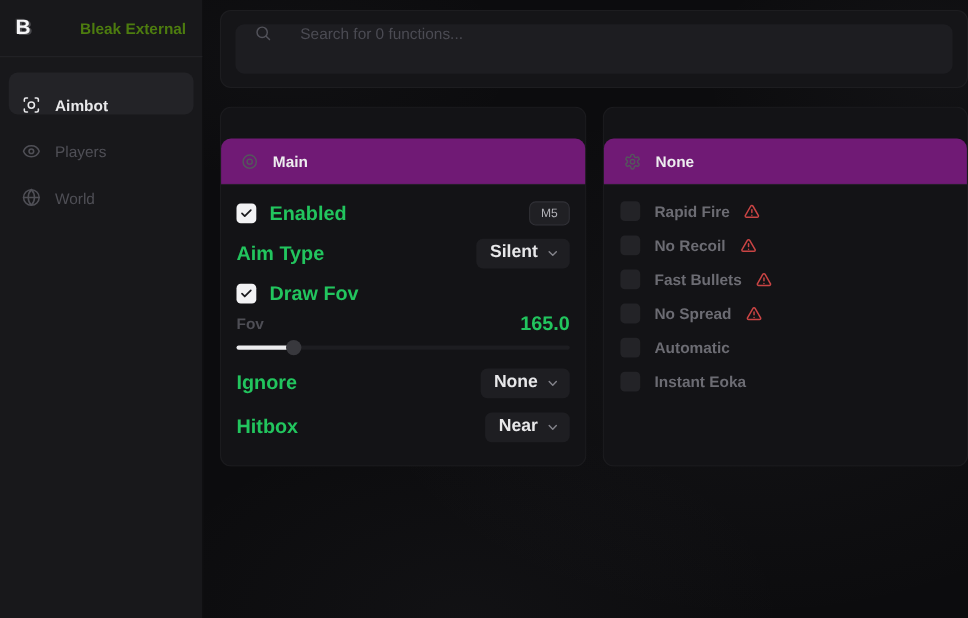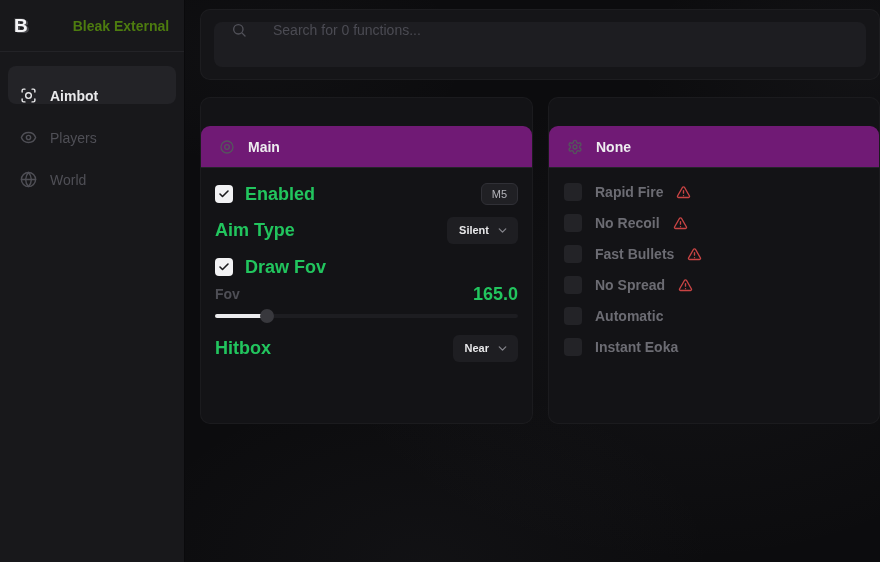--- a/index.html
+++ b/index.html
@@ -87,21 +87,21 @@
   .checkbox.unchecked { background:#232327; }
   .checkbox svg { width:12px; height:12px; color:#1b1b1e; }
 
   .keybind {
     background:#202024; border:1px solid #303036; border-radius:6px;
     padding:4px 10px; font-size:11px; font-weight:400; color:#b3b3b9; cursor:pointer;
   }
   .dropdown {
     background:#1e1e22; border-radius:6px; height:27px;
     display:flex; align-items:center; gap:7px; padding:0 9px 0 12px;
-    font-size:11px; font-weight:600; color:#e8e8ea; cursor:pointer;
+    font-size:16px; font-weight:600; color:#e8e8ea; cursor:pointer;
   }
   .dropdown svg { width:13px; height:13px; color:#83838a; }
 
   
   .slider { position:relative; height:14px; margin:4px 0 11px 0; cursor:pointer; }
   .slider-track { position:absolute; left:0; right:0; top:5px; height:4px; border-radius:2px; background:#1d1d21; }
   .slider-fill { position:absolute; left:0; top:5px; height:4px; border-radius:2px; background:#ececee; }
   .slider-thumb { position:absolute; top:0; width:14px; height:14px; margin-left:-7px;
     border-radius:50%; background:#38383d; cursor:grab; }
 
@@ -217,20 +217,29 @@
       <span class="lbl-dim">Fov</span>
       <span class="lbl">165.0</span>
     </div>
 
     <div class="slider">
       <span class="slider-track"></span>
       <span class="slider-fill" style="width: 17%;"></span>
       <span class="slider-thumb" style="left: 17%;"></span>
     </div>
 
+    <div class="row mb12">
+      <span class="lbl">Ignore</span>
+      <span class="dropdown">
+        <span>None</span>
+        <svg viewBox="0 0 24 24" fill="none" stroke="currentColor" stroke-width="2.4" stroke-linecap="round" stroke-linejoin="round">
+            <path d="m6 9 6 6 6-6"></path>
+          </svg>
+      </span>
+    </div>
 
     <div class="row">
       <span class="lbl">Hitbox</span>
       <span class="dropdown">
         <span>Near</span>
         <svg viewBox="0 0 24 24" fill="none" stroke="currentColor" stroke-width="2.4" stroke-linecap="round" stroke-linejoin="round">
             <path d="m6 9 6 6 6-6"></path>
           </svg>
       </span>
     </div>

